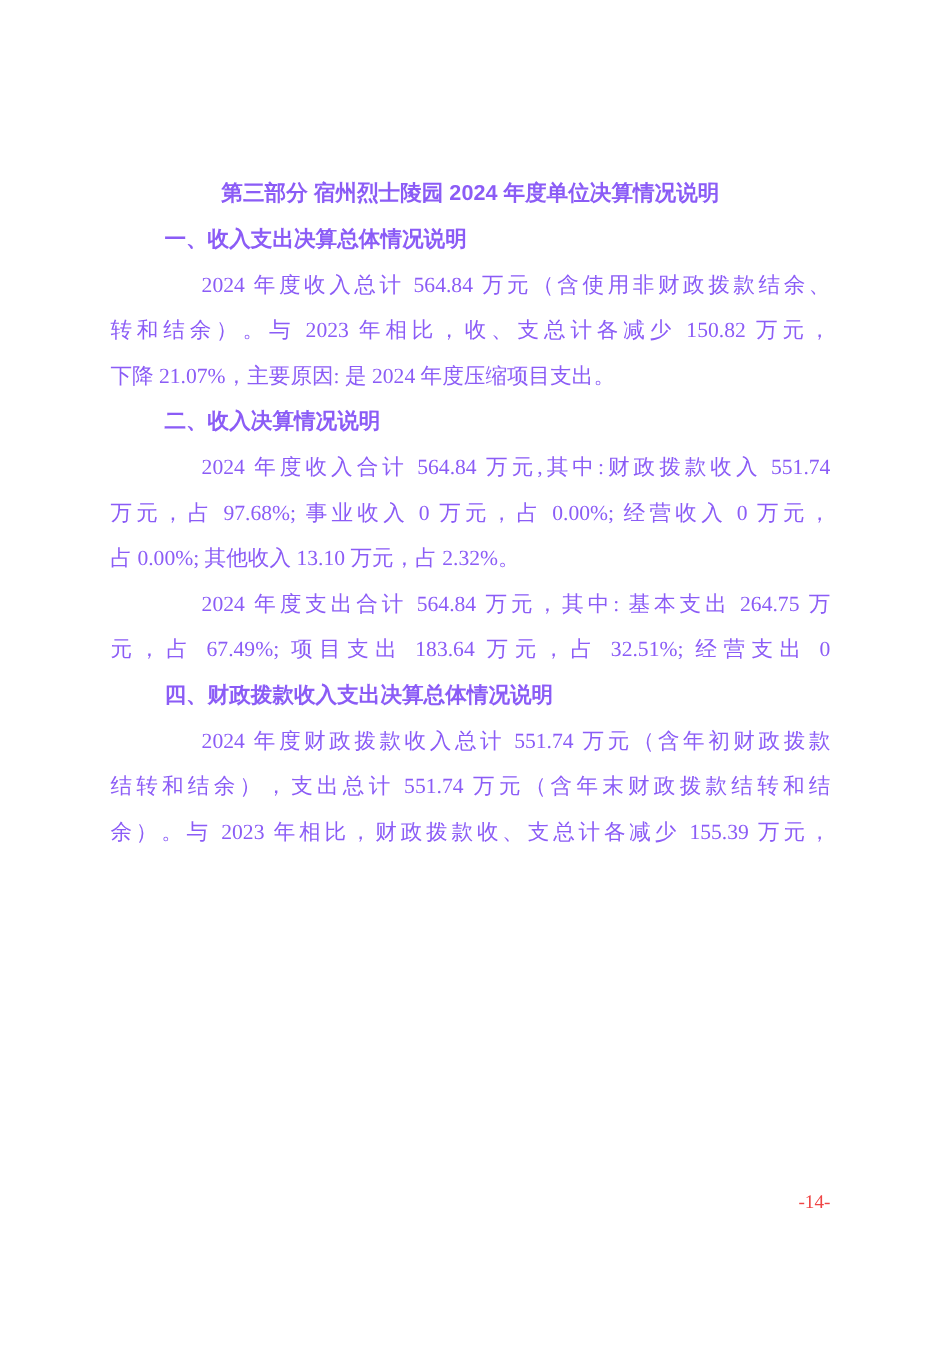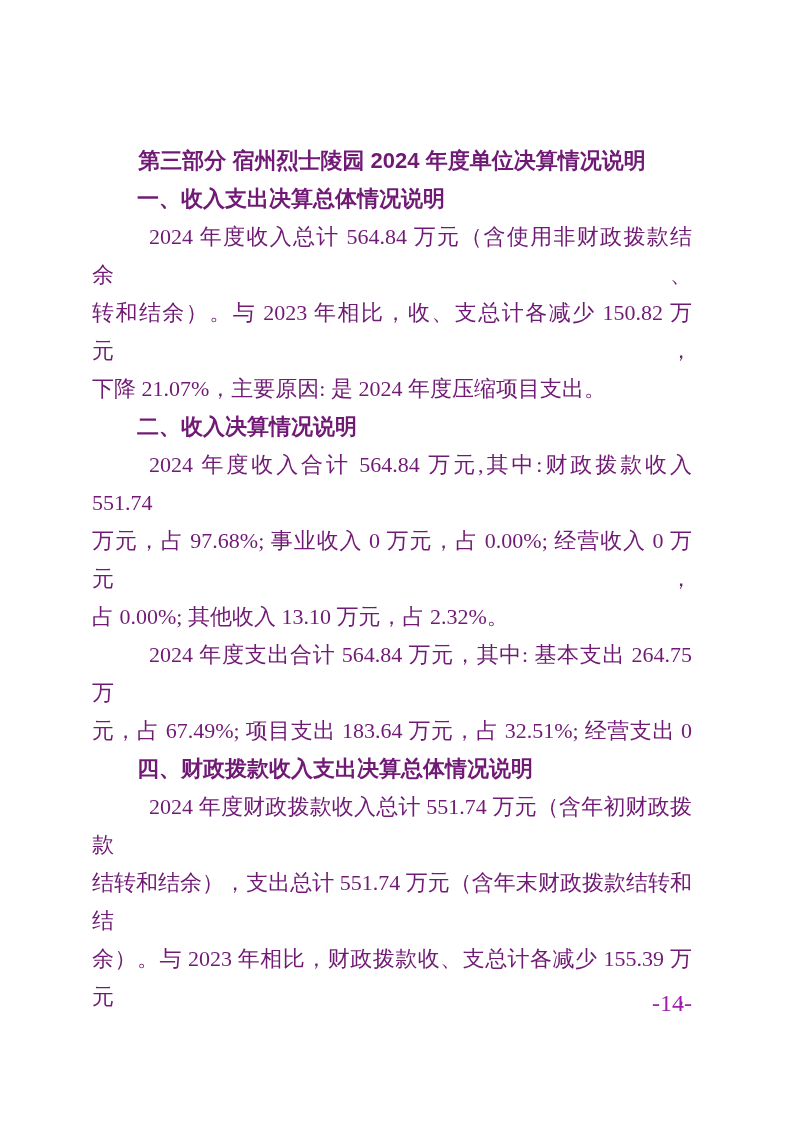--- a/index.html
+++ b/index.html
@@ -17,50 +17,51 @@
   }
   .content {
     position: absolute;
     left: 92px;
     top: 142px;
     width: 600px;
   }
   .ln {
     margin: 0;
     padding: 0;
-    font-size: 22px;
+    font-size: 18px;
     line-height: 38px;
     font-family: "Liberation Serif", "DejaVu Serif", serif;
-    color: #701a75;
+    color: #8b5cf6;
   }
   .doc-title {
     font-family: "Liberation Sans", "DejaVu Sans", sans-serif;
     font-weight: 700;
     text-align: center;
   }
   .heading {
     font-family: "Liberation Sans", "DejaVu Sans", sans-serif;
     font-weight: 700;
     padding-left: 45px;
   }
   .first {
     text-indent: 57px;
+    margin-left: 19px;
   }
   .j {
     text-align: justify;
     text-align-last: justify;
   }
   .pageno {
     position: absolute;
     top: 984px;
     right: 101px;
     font-family: "Liberation Serif", "DejaVu Serif", serif;
-    font-size: 24px;
+    font-size: 16px;
     line-height: 38px;
-    color: #a21caf;
+    color: #ef4444;
   }
 </style>
 </head>
 <body>
 
 <div class="page">
   <div class="content">
 
     <div class="ln doc-title">第三部分 宿州烈士陵园 2024 年度单位决算情况说明</div>
 

